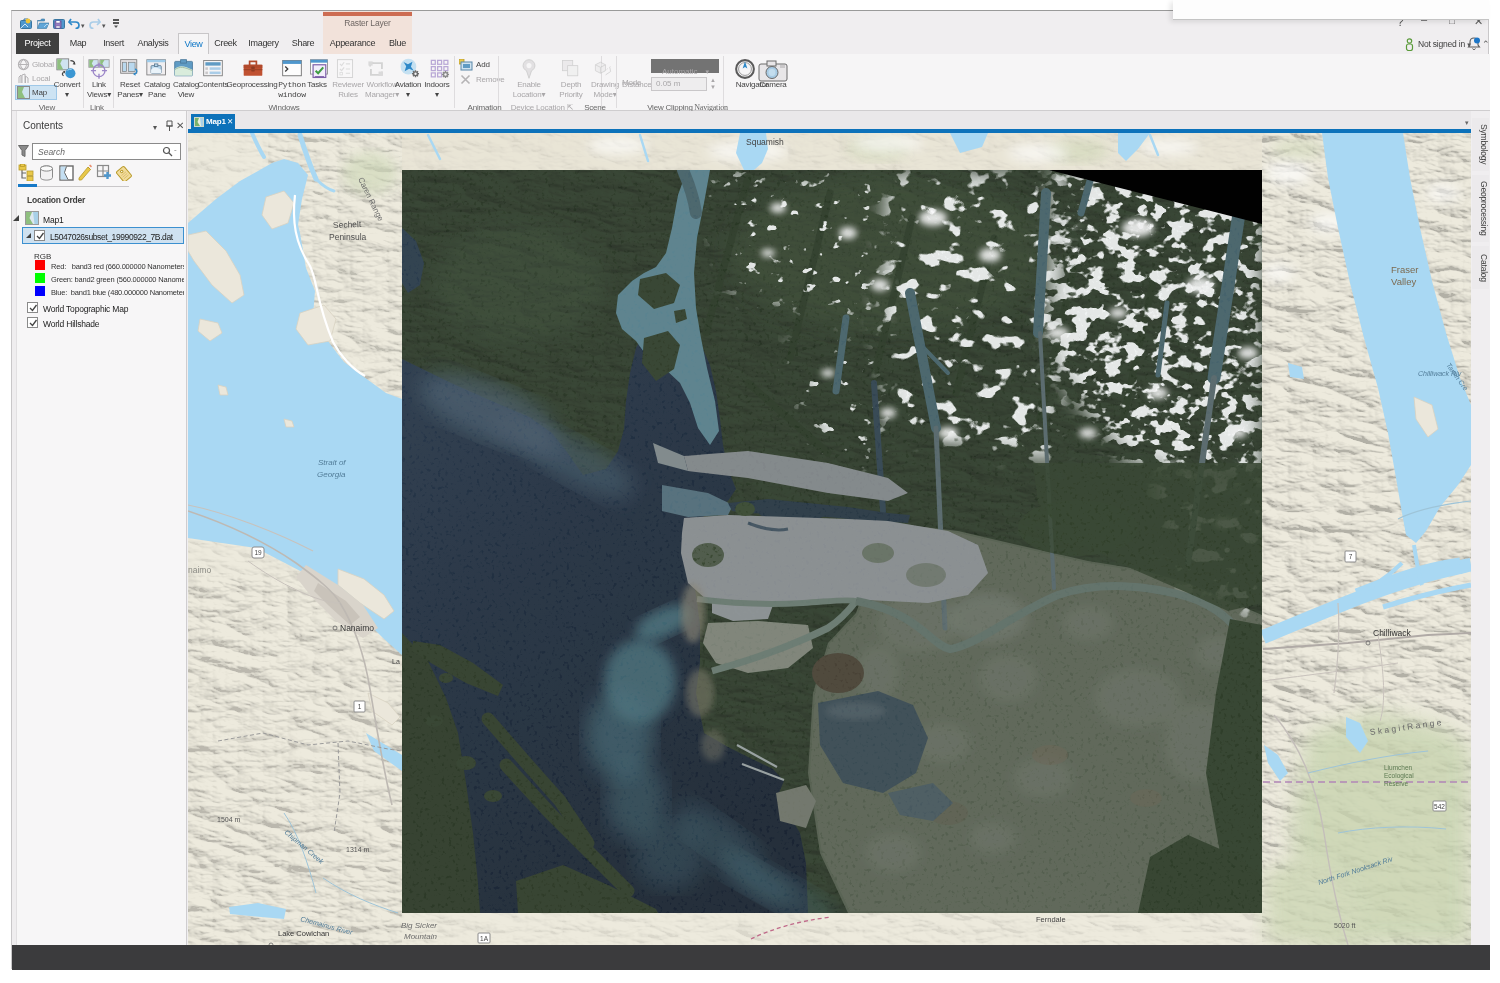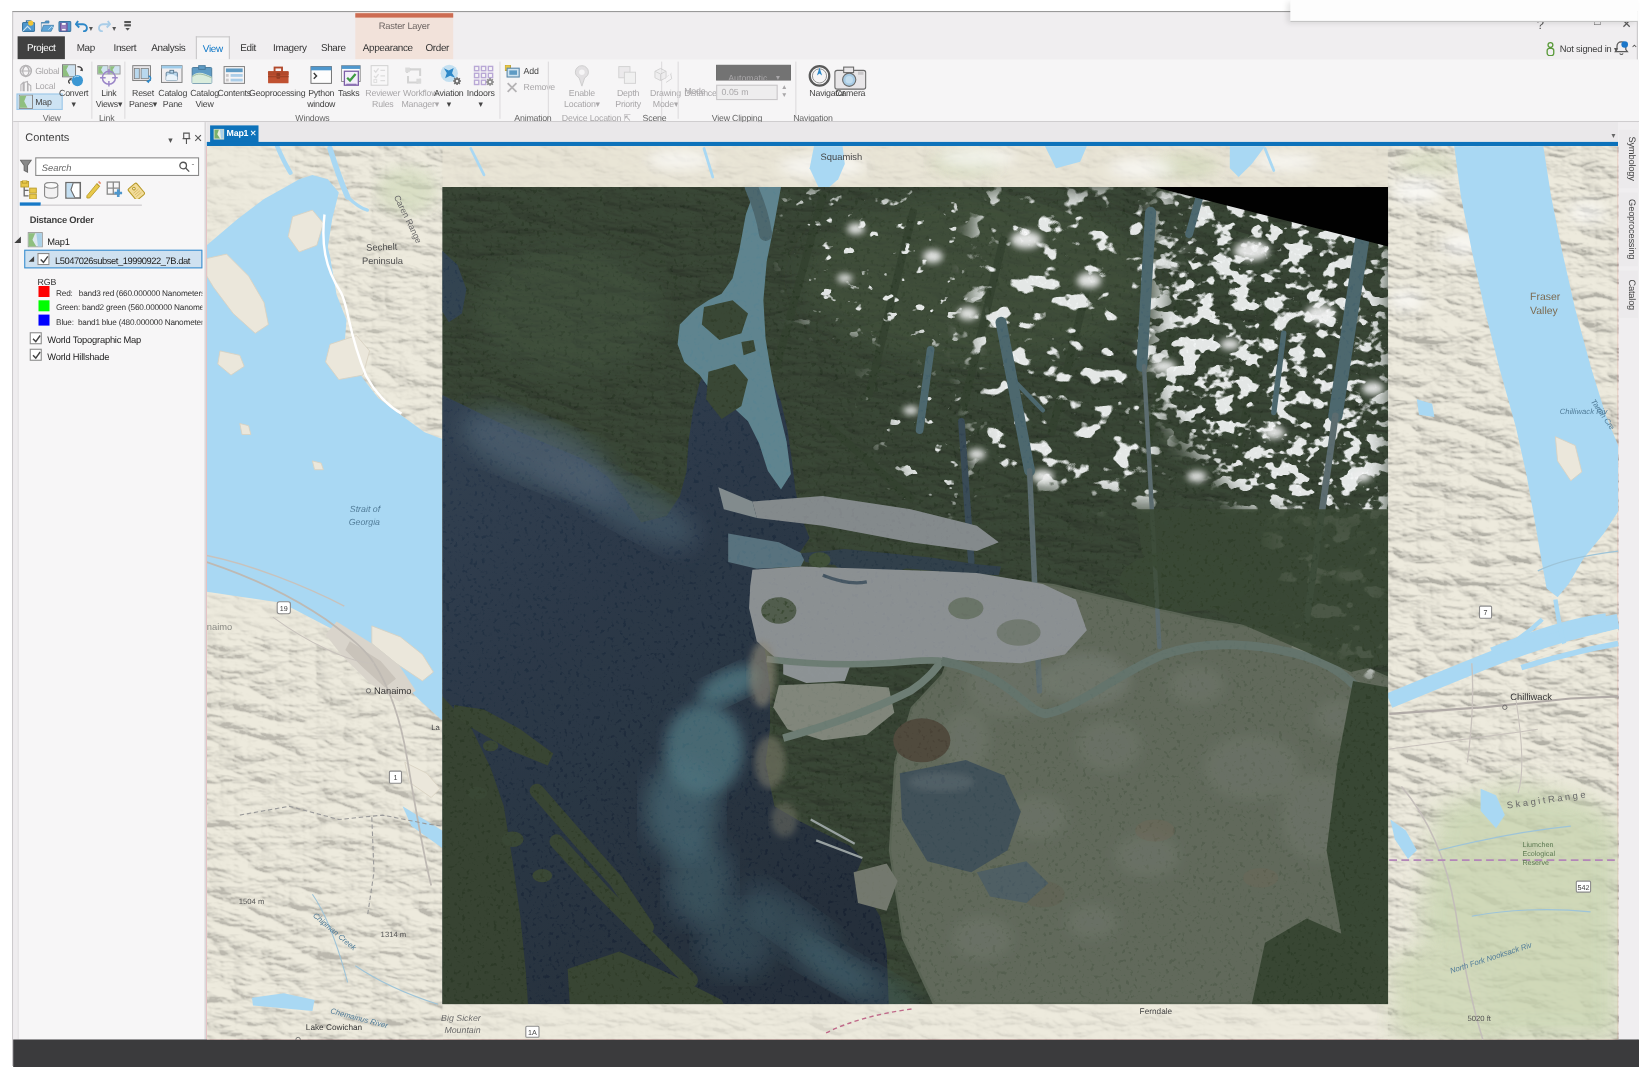--- a/index.html
+++ b/index.html
@@ -83,25 +83,25 @@
   <div style="position:absolute;left:1470px;top:28px;font-size:9px;color:#555">⌃</div>
   <div id="ctxband">
       <div class="bar"></div>
       <div class="lbl">Raster Layer</div>
     </div>
   <div class="rtab" id="tab-project" style="left:4px;width:43px;">Project</div>
   <div class="rtab" style="left:49px;width:34px;">Map</div>
   <div class="rtab" style="left:83px;width:37px;">Insert</div>
   <div class="rtab" style="left:118px;width:46px;">Analysis</div>
   <div class="rtab" id="tab-view" style="left:166px;width:31px;">View</div>
-  <div class="rtab" style="left:197px;width:33px;">Edit</div>
+  <div class="rtab" style="left:197px;width:33px;">Creek</div>
   <div class="rtab" style="left:228px;width:47px;">Imagery</div>
   <div class="rtab" style="left:271px;width:40px;">Share</div>
   <div class="rtab" style="left:311px;width:59px;">Appearance</div>
-  <div class="rtab" style="left:368px;width:35px;">Order</div>
+  <div class="rtab" style="left:368px;width:35px;">Blue</div>
   <div id="ribbon">
 
     <svg class="ic" style="position:absolute;left:5px;top:4px" width="13" height="13" viewBox="0 0 13 13">
         <circle cx="6.5" cy="6.5" r="5" fill="none" stroke="#b5b3b5" stroke-width="1.3"></circle>
         <path d="M1.5 6.5h10M6.5 1.5c-4 3-4 7 0 10c4-3 4-7 0-10z" fill="none" stroke="#b5b3b5" stroke-width="1"></path>
       </svg>
     <div class="rlb dis" style="left:20px;top:6px;text-align:left">Global</div>
     <svg class="ic" style="position:absolute;left:5px;top:18px" width="13" height="13" viewBox="0 0 13 13">
         <path d="M2 11V5l2-2v8M5 11V3l3-1v9M8.5 11V4l2.5 2v5" fill="none" stroke="#b5b3b5" stroke-width="1"></path>
       </svg>
@@ -177,21 +177,21 @@
         <rect x="9" y="4" width="8" height="5" fill="none" stroke="#b24a2c" stroke-width="2"></rect>
         <rect x="11" y="10" width="4" height="6" rx="1" fill="#8d3a22"></rect>
         <rect x="2" y="13" width="22" height="1.5" fill="#a04327"></rect>
       </svg>
     <div class="rlb" style="left:205px;top:26px;width:70px;">Geoprocessing</div>
     <svg style="position:absolute;left:267px;top:4px" width="26" height="22" viewBox="0 0 26 26">
         <rect x="2" y="3" width="22" height="18" fill="#fdfdfd" stroke="#6a6a6a"></rect>
         <rect x="2" y="3" width="22" height="4" fill="#4f97cd"></rect>
         <path d="M5 10l3 3l-3 3" fill="none" stroke="#3a3a3a" stroke-width="1.5"></path>
       </svg>
-    <div class="rlb" style="left:262px;top:26px;width:36px;">Python<br>window</div>
+    <div class="rlb" style="left:262px;top:26px;width:36px;font-family:Liberation Mono, monospace;">Python<br>window</div>
     <svg style="position:absolute;left:294px;top:4px" width="26" height="22" viewBox="0 0 26 26">
         <rect x="3" y="2" width="20" height="17" fill="#fdfdfd" stroke="#8a8a8a"></rect>
         <rect x="3" y="2" width="20" height="3.5" fill="#4f97cd"></rect>
         <rect x="6" y="8" width="15" height="15" fill="#f3eefb" stroke="#7d5fa8" stroke-width="1.4"></rect>
         <path d="M9 15l3 3l6-7" fill="none" stroke="#3f9c43" stroke-width="2.4"></path>
         <path d="M8 22h11" stroke="#7d5fa8" stroke-width="1.2"></path>
       </svg>
     <div class="rlb" style="left:290px;top:26px;width:30px;">Tasks</div>
     <svg style="position:absolute;left:320px;top:4px" width="26" height="22" viewBox="0 0 26 26" opacity="0.55">
         <rect x="4" y="2" width="18" height="21" fill="#fafafa" stroke="#b0b0b0"></rect>
@@ -293,21 +293,21 @@
       </svg>
     <div class="rlb" style="left:716px;top:26px;width:48px;">Navigator</div>
     <svg style="position:absolute;left:746px;top:6px" width="30" height="22" viewBox="0 0 30 22">
         <rect x="1" y="4" width="28" height="17" rx="2" fill="#e8e6e8" stroke="#6a6a6a"></rect>
         <rect x="9" y="1" width="9" height="5" fill="#e8e6e8" stroke="#6a6a6a"></rect>
         <rect x="22" y="5" width="5" height="3" fill="#c9c7c9"></rect>
         <circle cx="14" cy="12.5" r="6" fill="#a8cbe4" stroke="#6a6a6a"></circle>
         <circle cx="14" cy="12.5" r="3.4" fill="#c3ddee"></circle>
       </svg>
     <div class="rlb" style="left:742px;top:26px;width:38px;">Camera</div>
-    <div class="rgl" style="left:696px;width:62px;">Navigation</div>
+    <div class="rgl" style="left:668px;width:62px;font-family:Liberation Serif, serif;">Navigation</div>
   </div>
   <div id="dockstrip"></div>
   <div id="maptab">
     <svg style="position:absolute;left:3px;top:3px" width="10" height="10" viewBox="0 0 10 10">
         <rect x="0.5" y="0.5" width="9" height="9" fill="#e8f0e0" stroke="#d0d8c8"></rect>
         <path d="M1 1h4L3.5 5L6 9H1z" fill="#7ab06a"></path>
         <path d="M6 1h3v8H7z" fill="#a8d0e8"></path>
       </svg>
     <span style="position:absolute;left:15px;top:3px;font-weight:bold;font-size:8px;letter-spacing:-0.2px">Map1</span>
     <span style="position:absolute;left:36px;top:3px;font-size:7.5px">✕</span>
@@ -362,21 +362,21 @@
       </svg>
     <svg style="position:absolute;left:103px;top:53px" width="17" height="17" viewBox="0 0 17 17">
         <g transform="rotate(-40 8 9)">
           <rect x="3" y="4" width="10" height="13" rx="1.5" fill="#f2dc9a" stroke="#b89a2a"></rect>
           <circle cx="8" cy="7" r="1.2" fill="#fff" stroke="#b89a2a"></circle>
           <path d="M5 10h6M5 12h6M5 14h6" stroke="#d8ba6a" stroke-width=".8"></path>
         </g>
       </svg>
     <div style="position:absolute;left:6px;top:73px;width:19px;height:3px;background:#1779c7"></div>
     <div style="position:absolute;left:25px;top:75px;width:92px;height:1px;background:#c9c7c9"></div>
-    <div style="position:absolute;left:15px;top:84px;font-size:8.5px;font-weight:bold;letter-spacing:-0.2px;color:#404040">Distance Order</div>
+    <div style="position:absolute;left:15px;top:84px;font-size:8.5px;font-weight:bold;letter-spacing:-0.2px;color:#404040">Location Order</div>
 
     <div style="position:absolute;left:1px;top:104px;width:0;height:0;border-left:6px solid transparent;border-bottom:6px solid #404040"></div>
     <svg style="position:absolute;left:13px;top:100px" width="14" height="14" viewBox="0 0 14 14">
         <rect x="0.5" y="0.5" width="13" height="13" fill="#dde8ef" stroke="#9a9a9a"></rect>
         <path d="M1 1h6l-2.5 6L8 13H1z" fill="#8fbf7f"></path>
         <path d="M8 1h5v12H9.5z" fill="#a8d0e8"></path>
       </svg>
     <div style="position:absolute;left:31px;top:104px;font-size:8.5px;letter-spacing:-0.2px;color:#222">Map1</div>
     <div style="position:absolute;left:10px;top:116px;width:162px;height:17px;background:#cfe1f0;border:1px solid #3c90d0"></div>
     <div style="position:absolute;left:14px;top:122px;width:0;height:0;border-left:5px solid transparent;border-bottom:5px solid #404040"></div>

